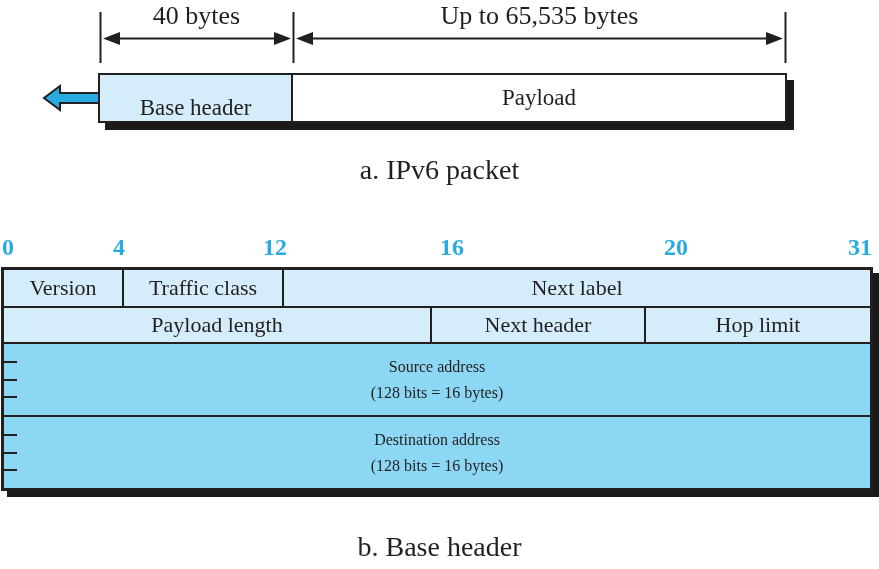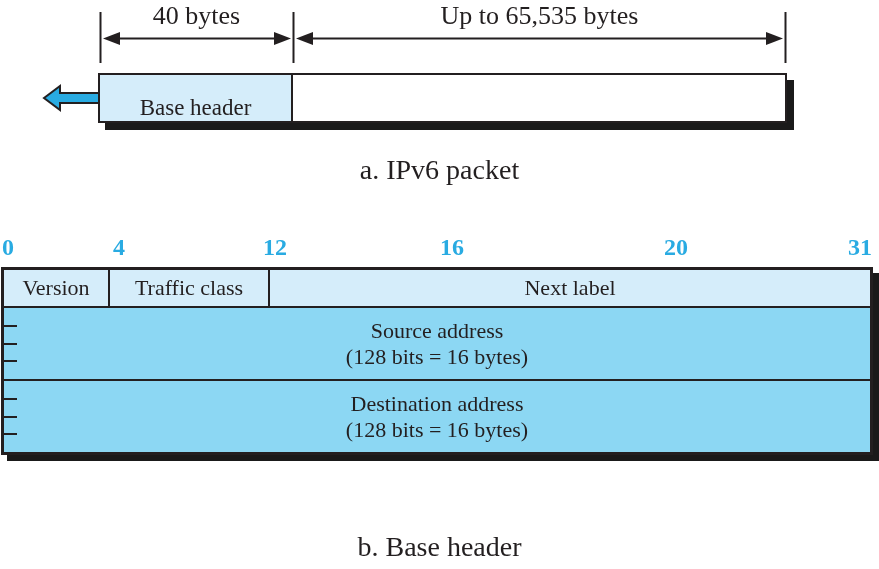--- a/index.html
+++ b/index.html
@@ -57,27 +57,27 @@
   .row-fields{height:36px;background:#D5EDFA;}
   .row-addr{
     height:73px;background:#8CD7F3;flex-direction:column;
     align-items:center;justify-content:center;
   }
   .b-cell{
     display:flex;align-items:center;justify-content:center;
     font-size:22px;box-sizing:border-box;white-space:nowrap;
   }
   .b-cell.divider{border-right:2px solid #231F20;}
-  .cell-version{width:106px;}
+  .cell-version{width:120px;}
   .cell-traffic{width:160px;}
   .cell-flow{flex:1;}
   .cell-paylen{width:428px;}
   .cell-nexthdr{width:214px;}
   .cell-hoplim{flex:1;}
-  .addr-line{font-size:22px;line-height:26px;text-align:center;white-space:nowrap;}
+  .addr-line{font-size:16px;line-height:26px;text-align:center;white-space:nowrap;}
   .tick{
     position:absolute;left:0;width:13px;height:2px;background:#231F20;
     transform:translateY(-1px);
   }
   .tick.t1{top:25%;}
   .tick.t2{top:50%;}
   .tick.t3{top:75%;}
 </style>
 </head>
 <body>
@@ -104,20 +104,23 @@
   <div class="dim-label dim-right">Up to 65,535 bytes</div>
 
   <svg class="left-arrow-svg" viewBox="0 0 62 30" xmlns="http://www.w3.org/2000/svg">
     <polygon points="2,15 18,3 18,10 60,10 60,20 18,20 18,27" fill="#29ABE2" stroke="#231F20" stroke-width="2" stroke-linejoin="miter"></polygon>
   </svg>
 
   <div class="packet-bar">
     <div class="base-header-box">
       <span>Base header</span>
     </div>
+    <div class="payload-box">
+      <span>Payload</span>
+    </div>
   </div>
 
   <div class="caption caption-a">a. IPv6 packet</div>
 
   <div class="bit-labels">
     <span class="bit-label bl-0">0</span>
     <span class="bit-label bl-4">4</span>
     <span class="bit-label bl-12">12</span>
     <span class="bit-label bl-16">16</span>
     <span class="bit-label bl-24">20</span>
@@ -125,20 +128,25 @@
   </div>
 
   <div class="b-table">
 
     <div class="b-row row-fields">
       <div class="b-cell divider cell-version">Version</div>
       <div class="b-cell divider cell-traffic">Traffic class</div>
       <div class="b-cell cell-flow">Next label</div>
     </div>
 
+    <div class="b-row row-fields">
+      <div class="b-cell divider cell-paylen">Payload length</div>
+      <div class="b-cell divider cell-nexthdr">Next header</div>
+      <div class="b-cell cell-hoplim">Hop limit</div>
+    </div>
 
     <div class="b-row row-addr">
       <div class="tick t1"></div>
       <div class="tick t2"></div>
       <div class="tick t3"></div>
       <div class="addr-line">Source address</div>
       <div class="addr-line">(128 bits = 16 bytes)</div>
     </div>
 
     <div class="b-row row-addr">

